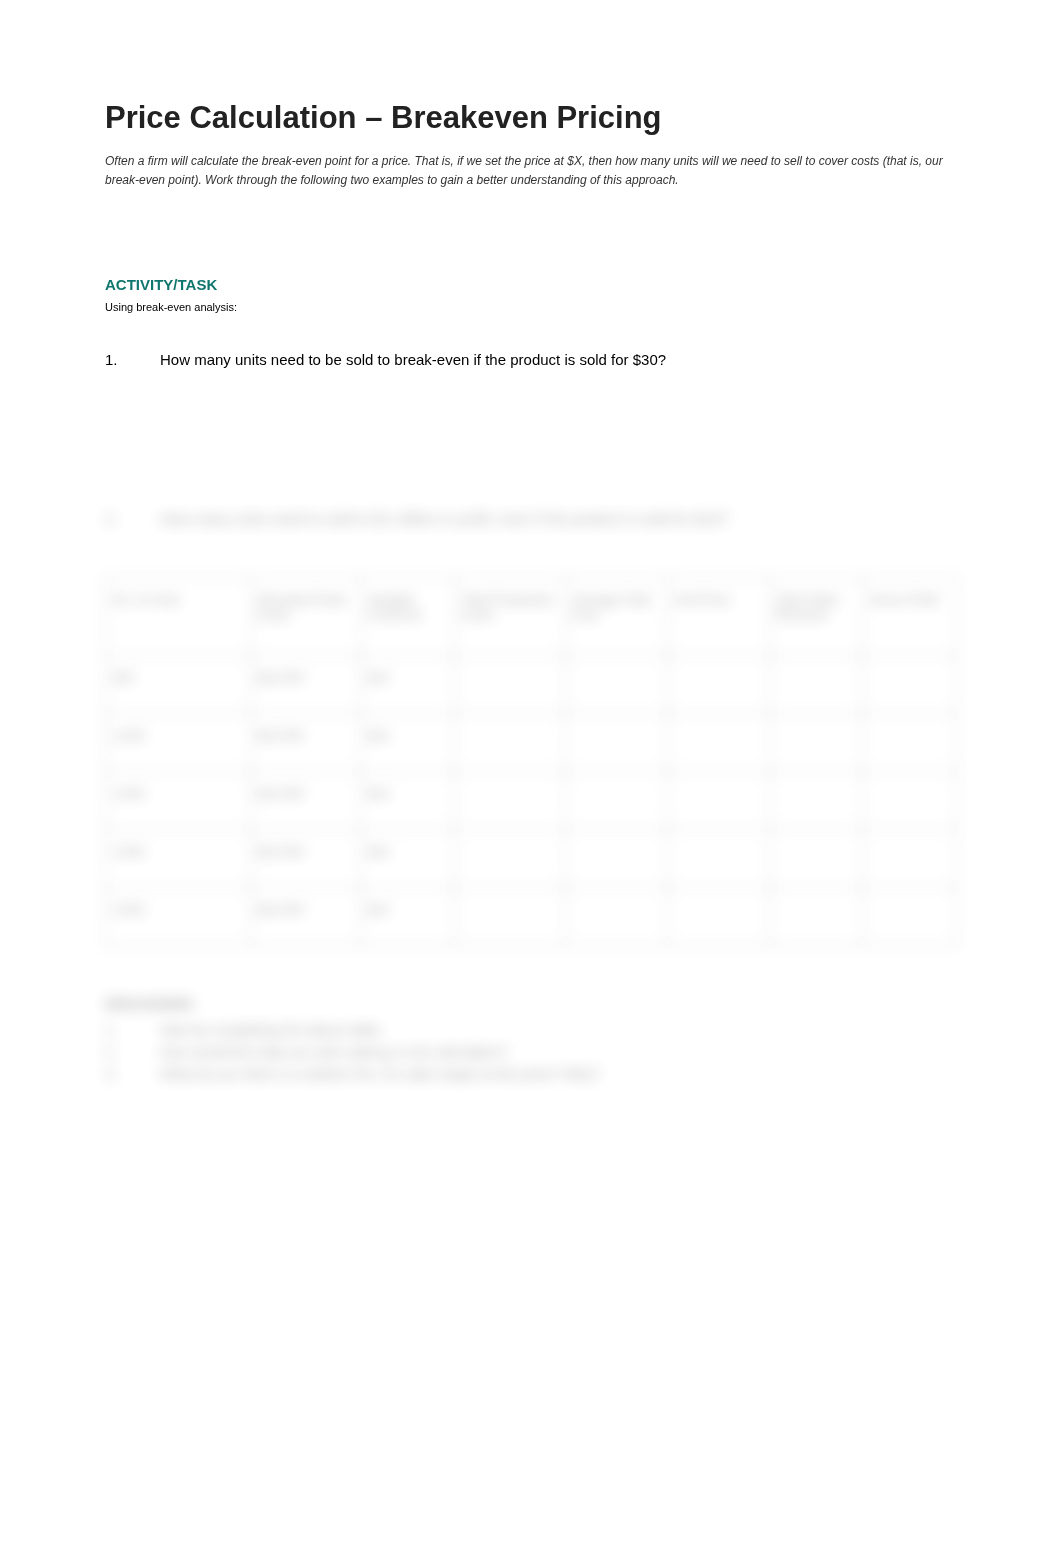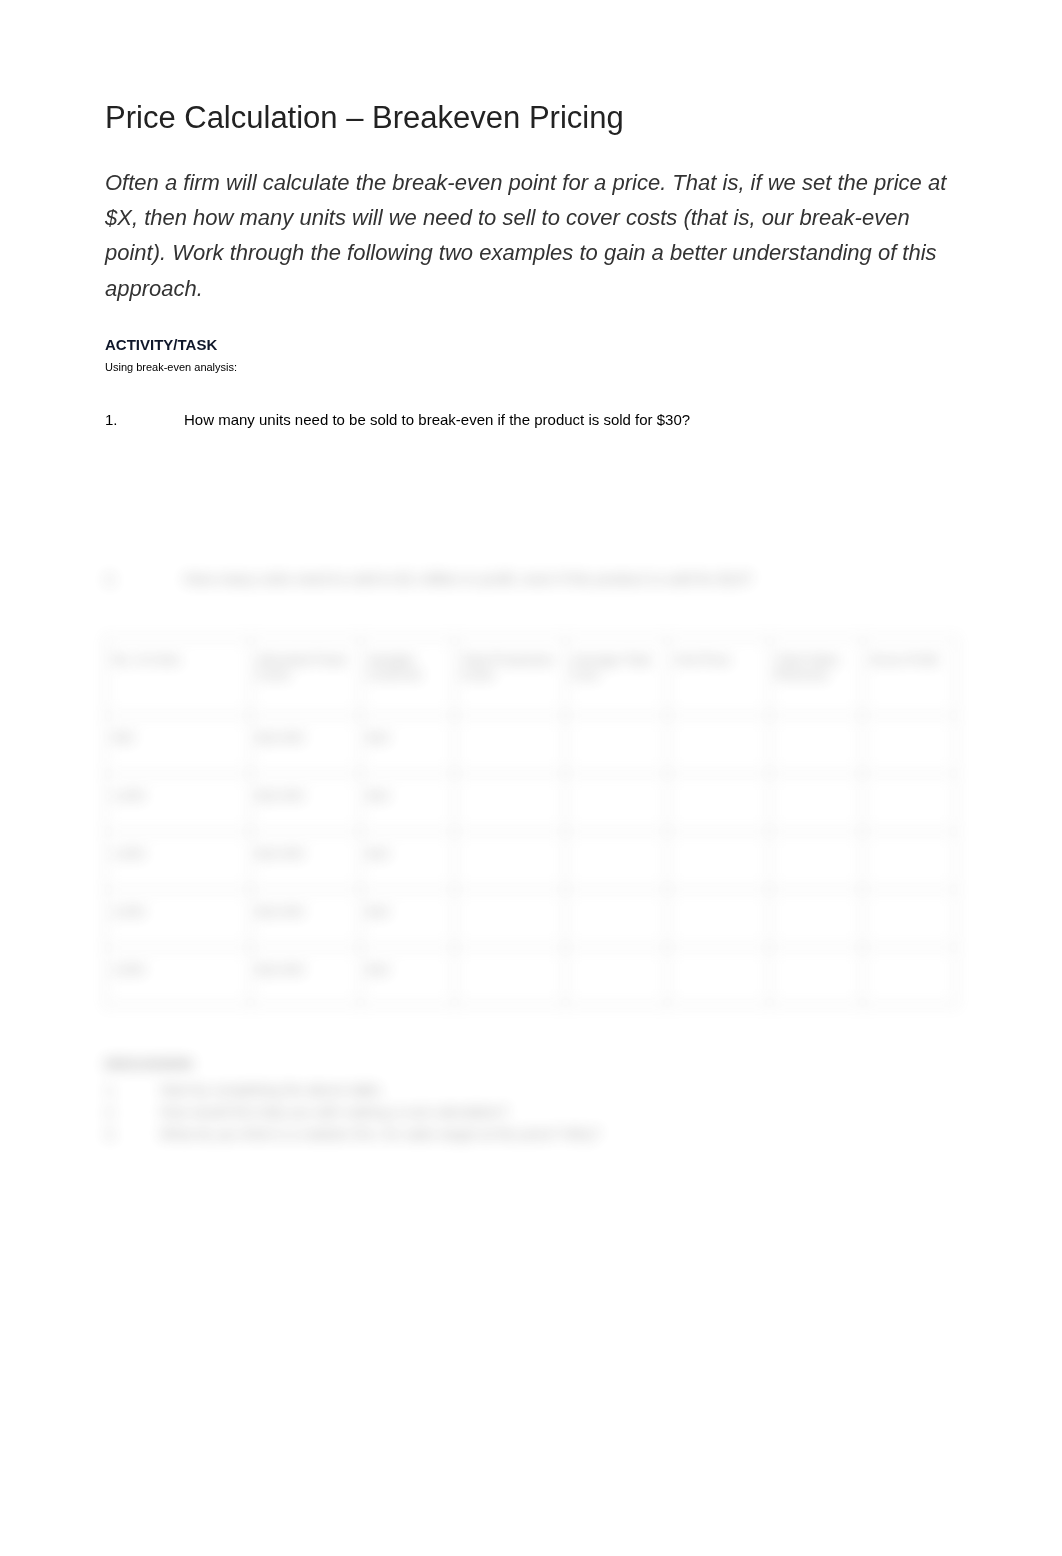--- a/index.html
+++ b/index.html
@@ -9,55 +9,54 @@
     }
     body {
       font-family: Arial, Helvetica, sans-serif;
       background: #ffffff;
       width: 1062px;
       padding: 100px 105px 60px 105px;
       color: #333;
     }
     .title {
       font-size: 31px;
-      font-weight: 400;
+      font-weight: 700;
       color: #222;
-      margin-bottom: 29px;
+      margin-bottom: 16px;
     }
     .intro {
       font-style: italic;
-      font-size: 22px;
+      font-size: 12px;
       line-height: 1.6;
       color: #333;
-      margin-bottom: 30px;
+      margin-bottom: 86px;
     }
     .section-heading {
       font-weight: bold;
       font-size: 15px;
       margin-bottom: 8px;
-      color: #0f172a;
+      color: #0f766e;
     }
     .instruction {
       font-size: 11px;
       color: #000;
       margin-bottom: 38px;
     }
     .question-row {
       display: flex;
       font-size: 15px;
       color: #000;
       margin-bottom: 12px;
     }
     .question-number {
       width: 55px;
       flex-shrink: 0;
     }
     .question-text {
       flex: 1;
-      margin-left: 24px;
     }
     .gap-small {
       height: 130px;
     }
     .blurred-area {
       filter: blur(7px);
       user-select: none;
       opacity: 0.45;
     }
     .blurred-question {

